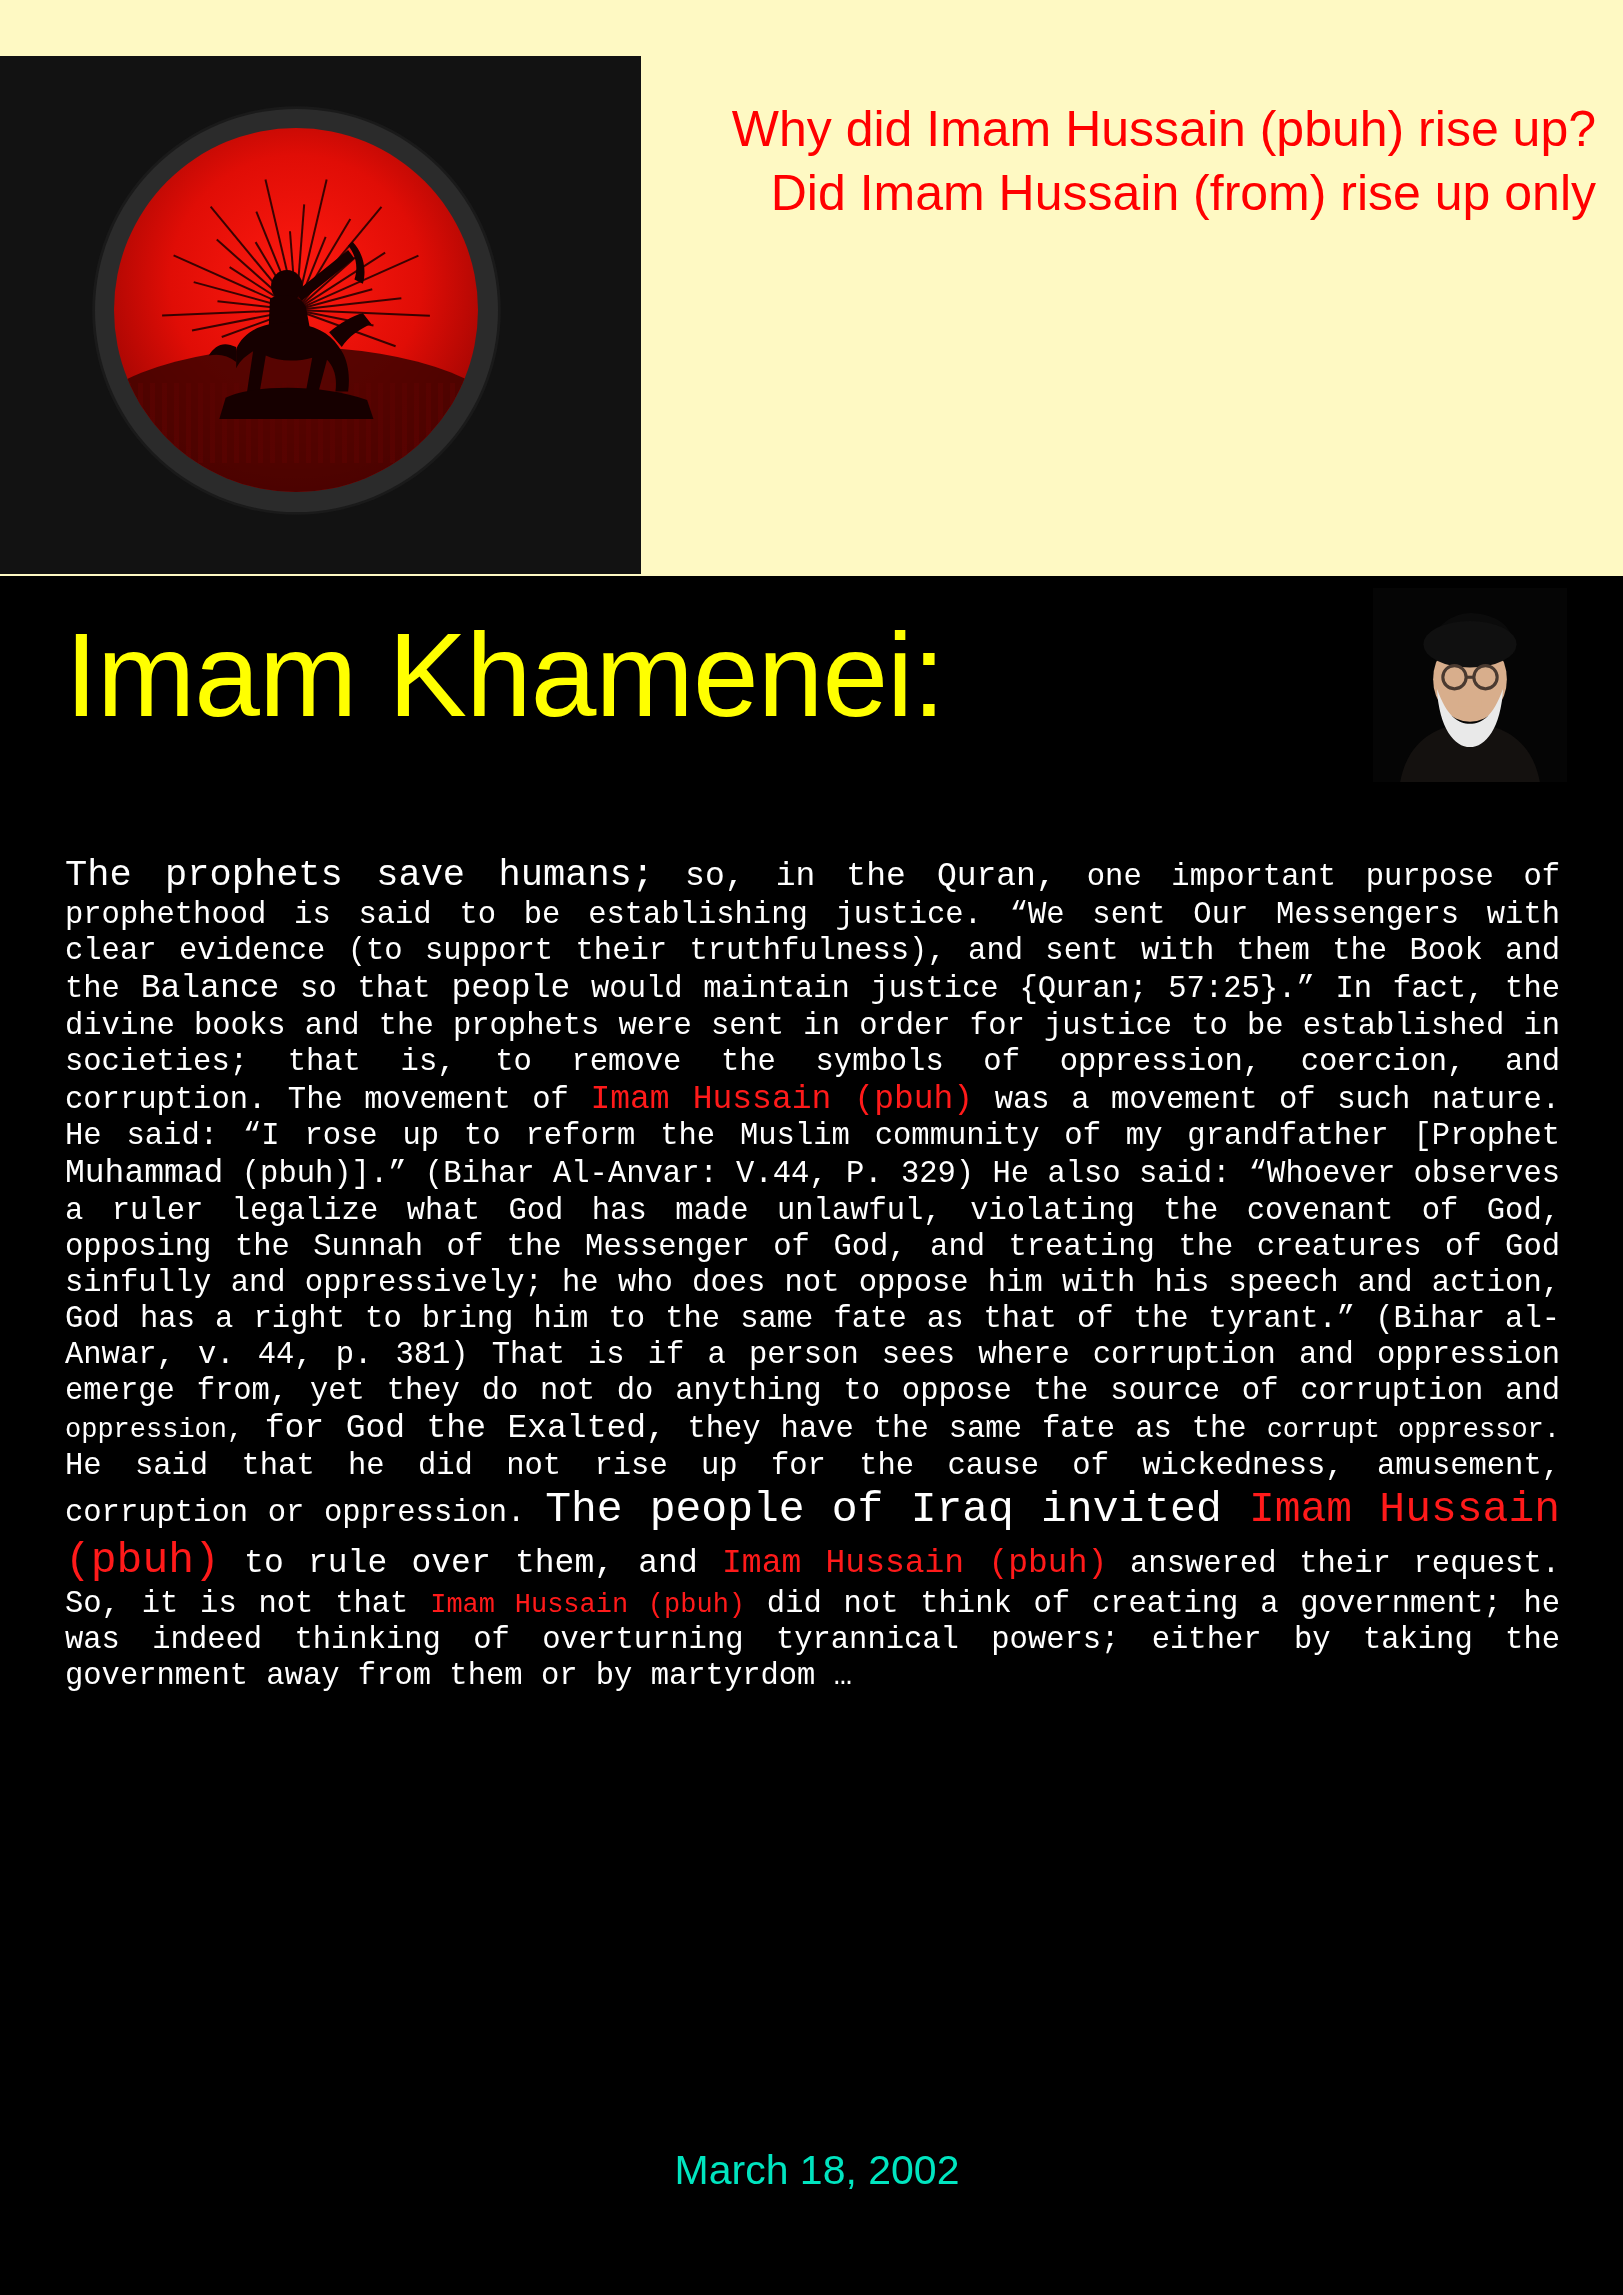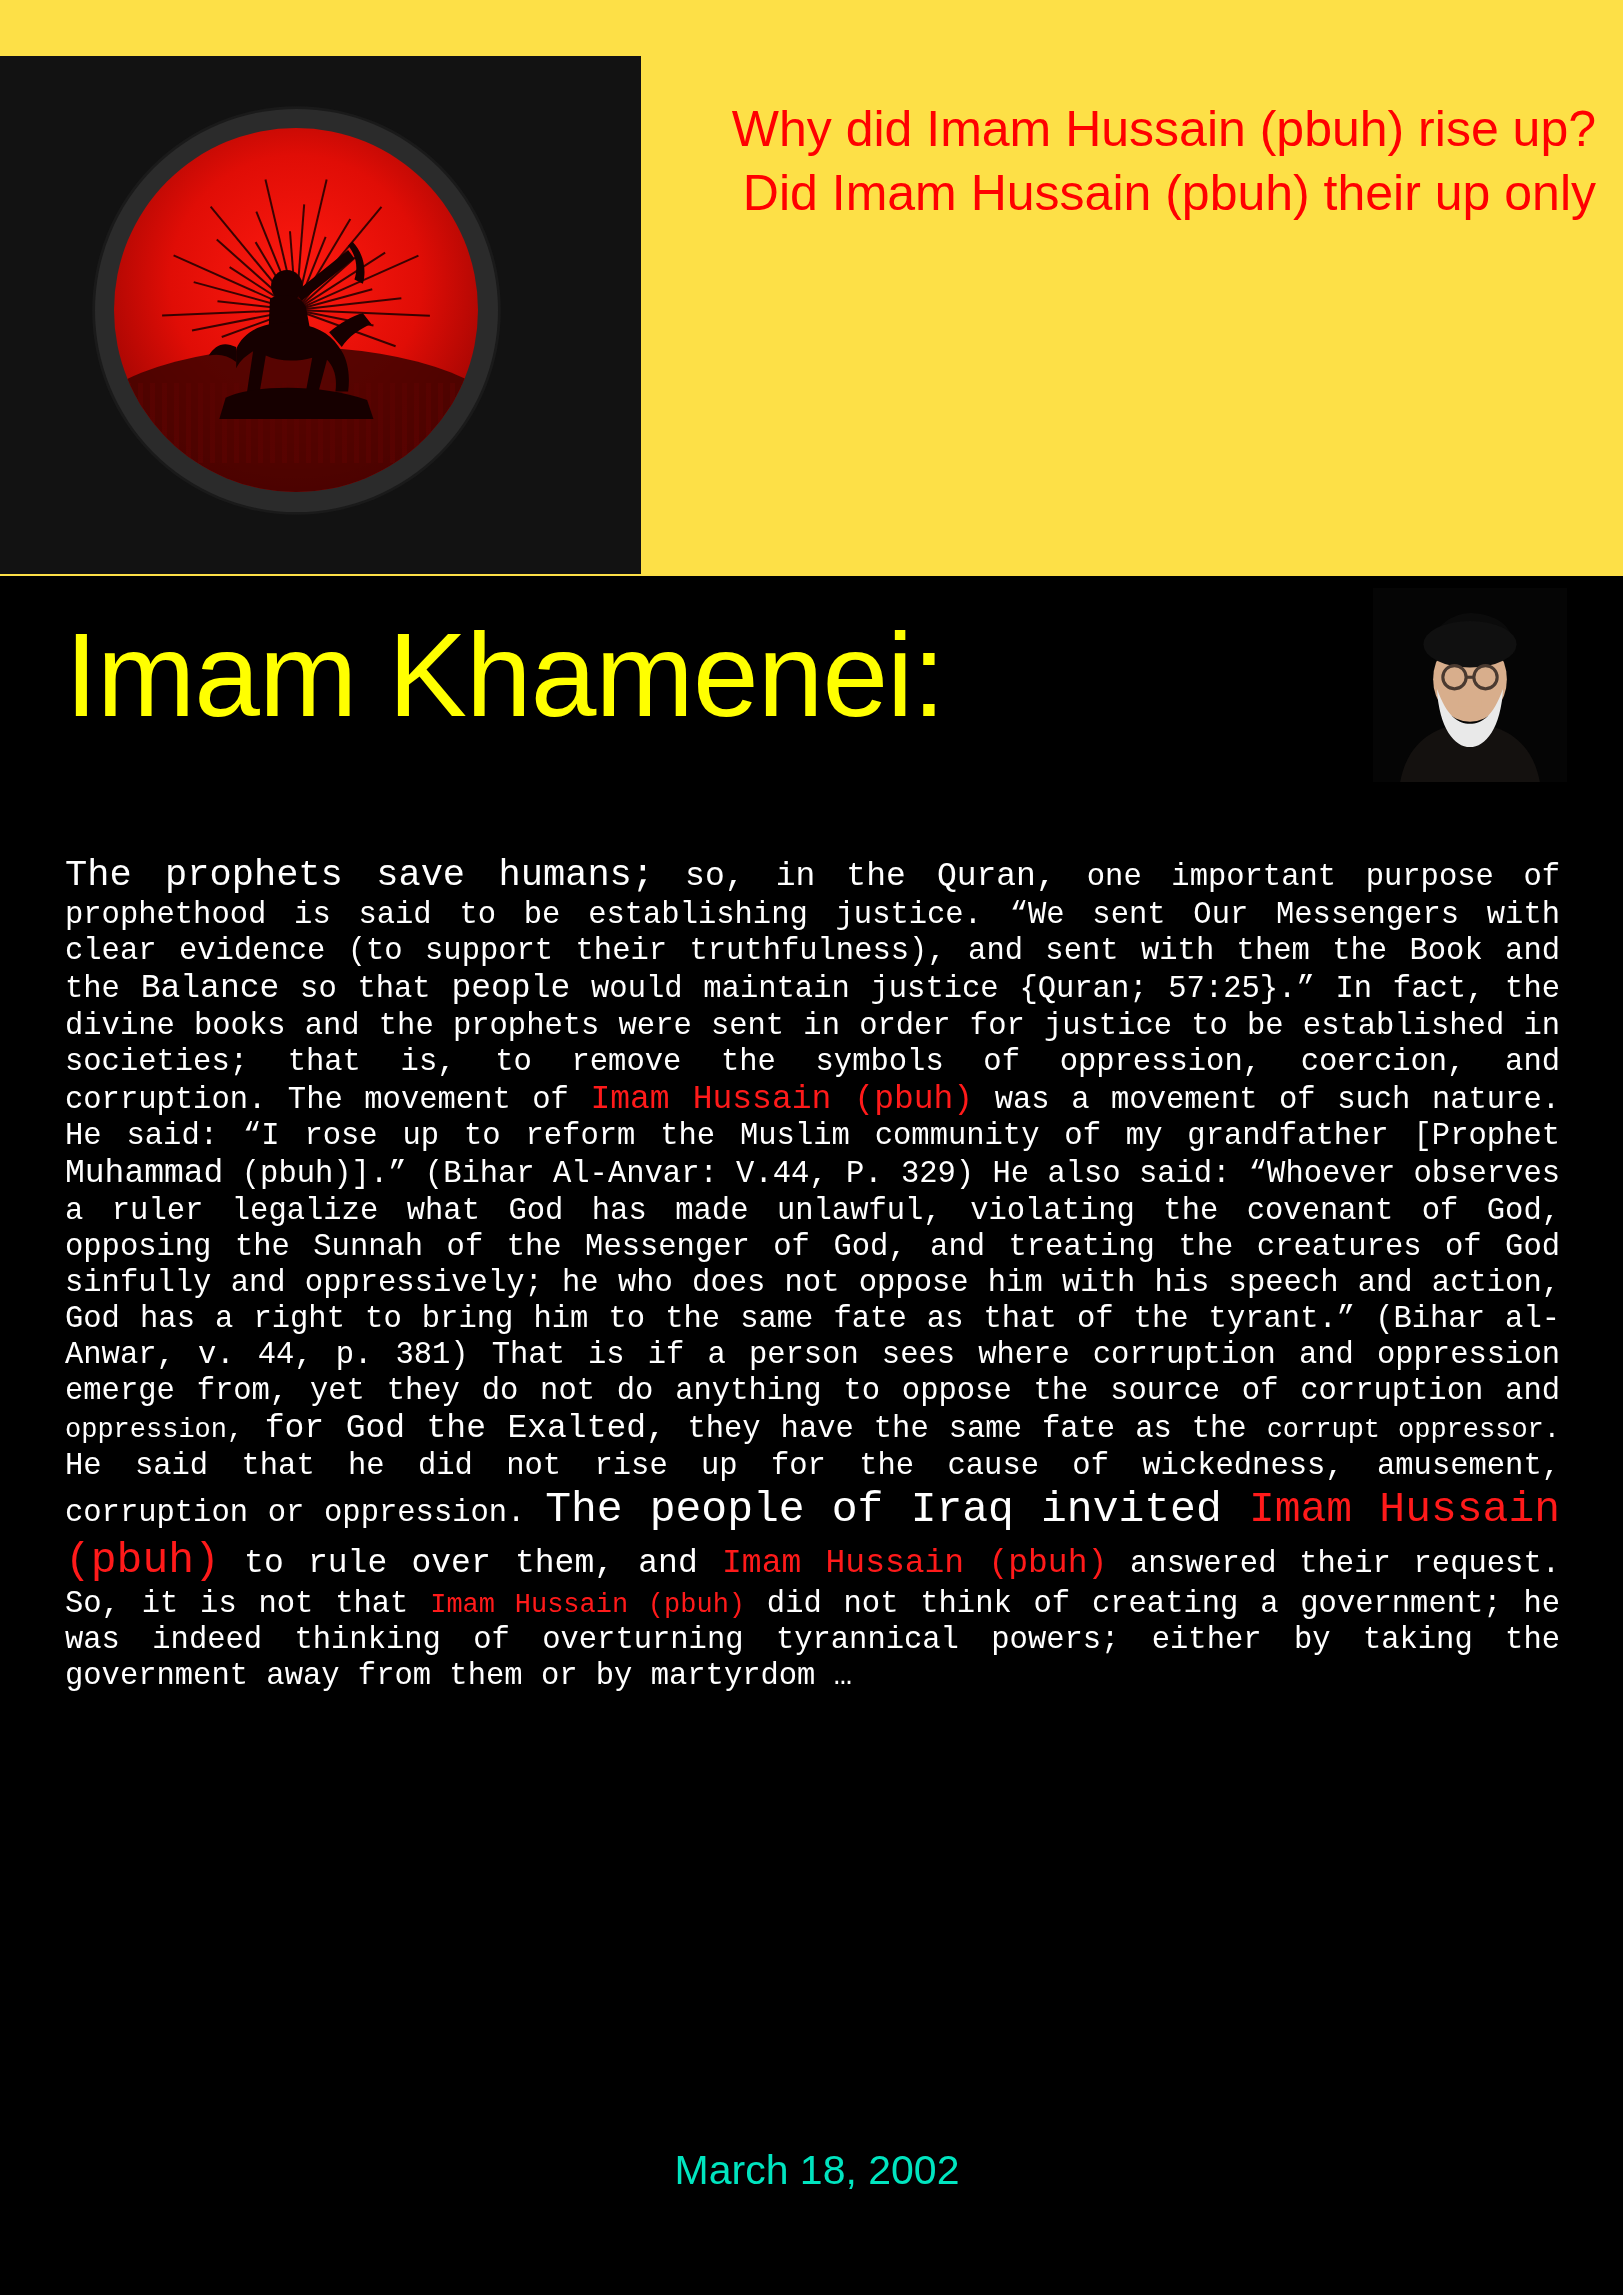--- a/index.html
+++ b/index.html
@@ -13,21 +13,21 @@
     position: relative;
     font-family: "Liberation Sans", sans-serif;
     overflow: hidden;
   }
 
   
   .header {
     position: relative;
     width: 100%;
     height: 576px;
-    background: #fde047;
+    background: #fef9c3;
   }
   .header-panel {
     position: absolute;
     left: 0;
     top: 56px;
     width: 641px;
     height: 518px;
     background: #121212;
   }
   .emblem {
@@ -225,21 +225,21 @@
 
             <path d="M30 166 C54 154 118 152 164 168 L170 186 L24 186 Z"></path>
           </g>
         </svg>
       </div>
     </div>
   </div>
 
   <div class="header-questions">
     <span class="q">Why did Imam Hussain (pbuh) rise up?</span>
-    <span class="q">Did Imam Hussain (pbuh) their up only</span>
+    <span class="q">Did Imam Hussain (from) rise up only</span>
   </div>
 </div>
 
 <div class="title-row">
   <div class="title">Imam Khamenei:</div>
   <div class="portrait">
     <svg viewBox="0 0 100 100" xmlns="http://www.w3.org/2000/svg">
       <rect width="100" height="100" fill="#050505"></rect>
 
       <path d="M14 100 C18 78 34 70 50 70 C66 70 82 78 86 100 Z" fill="#14110f"></path>

